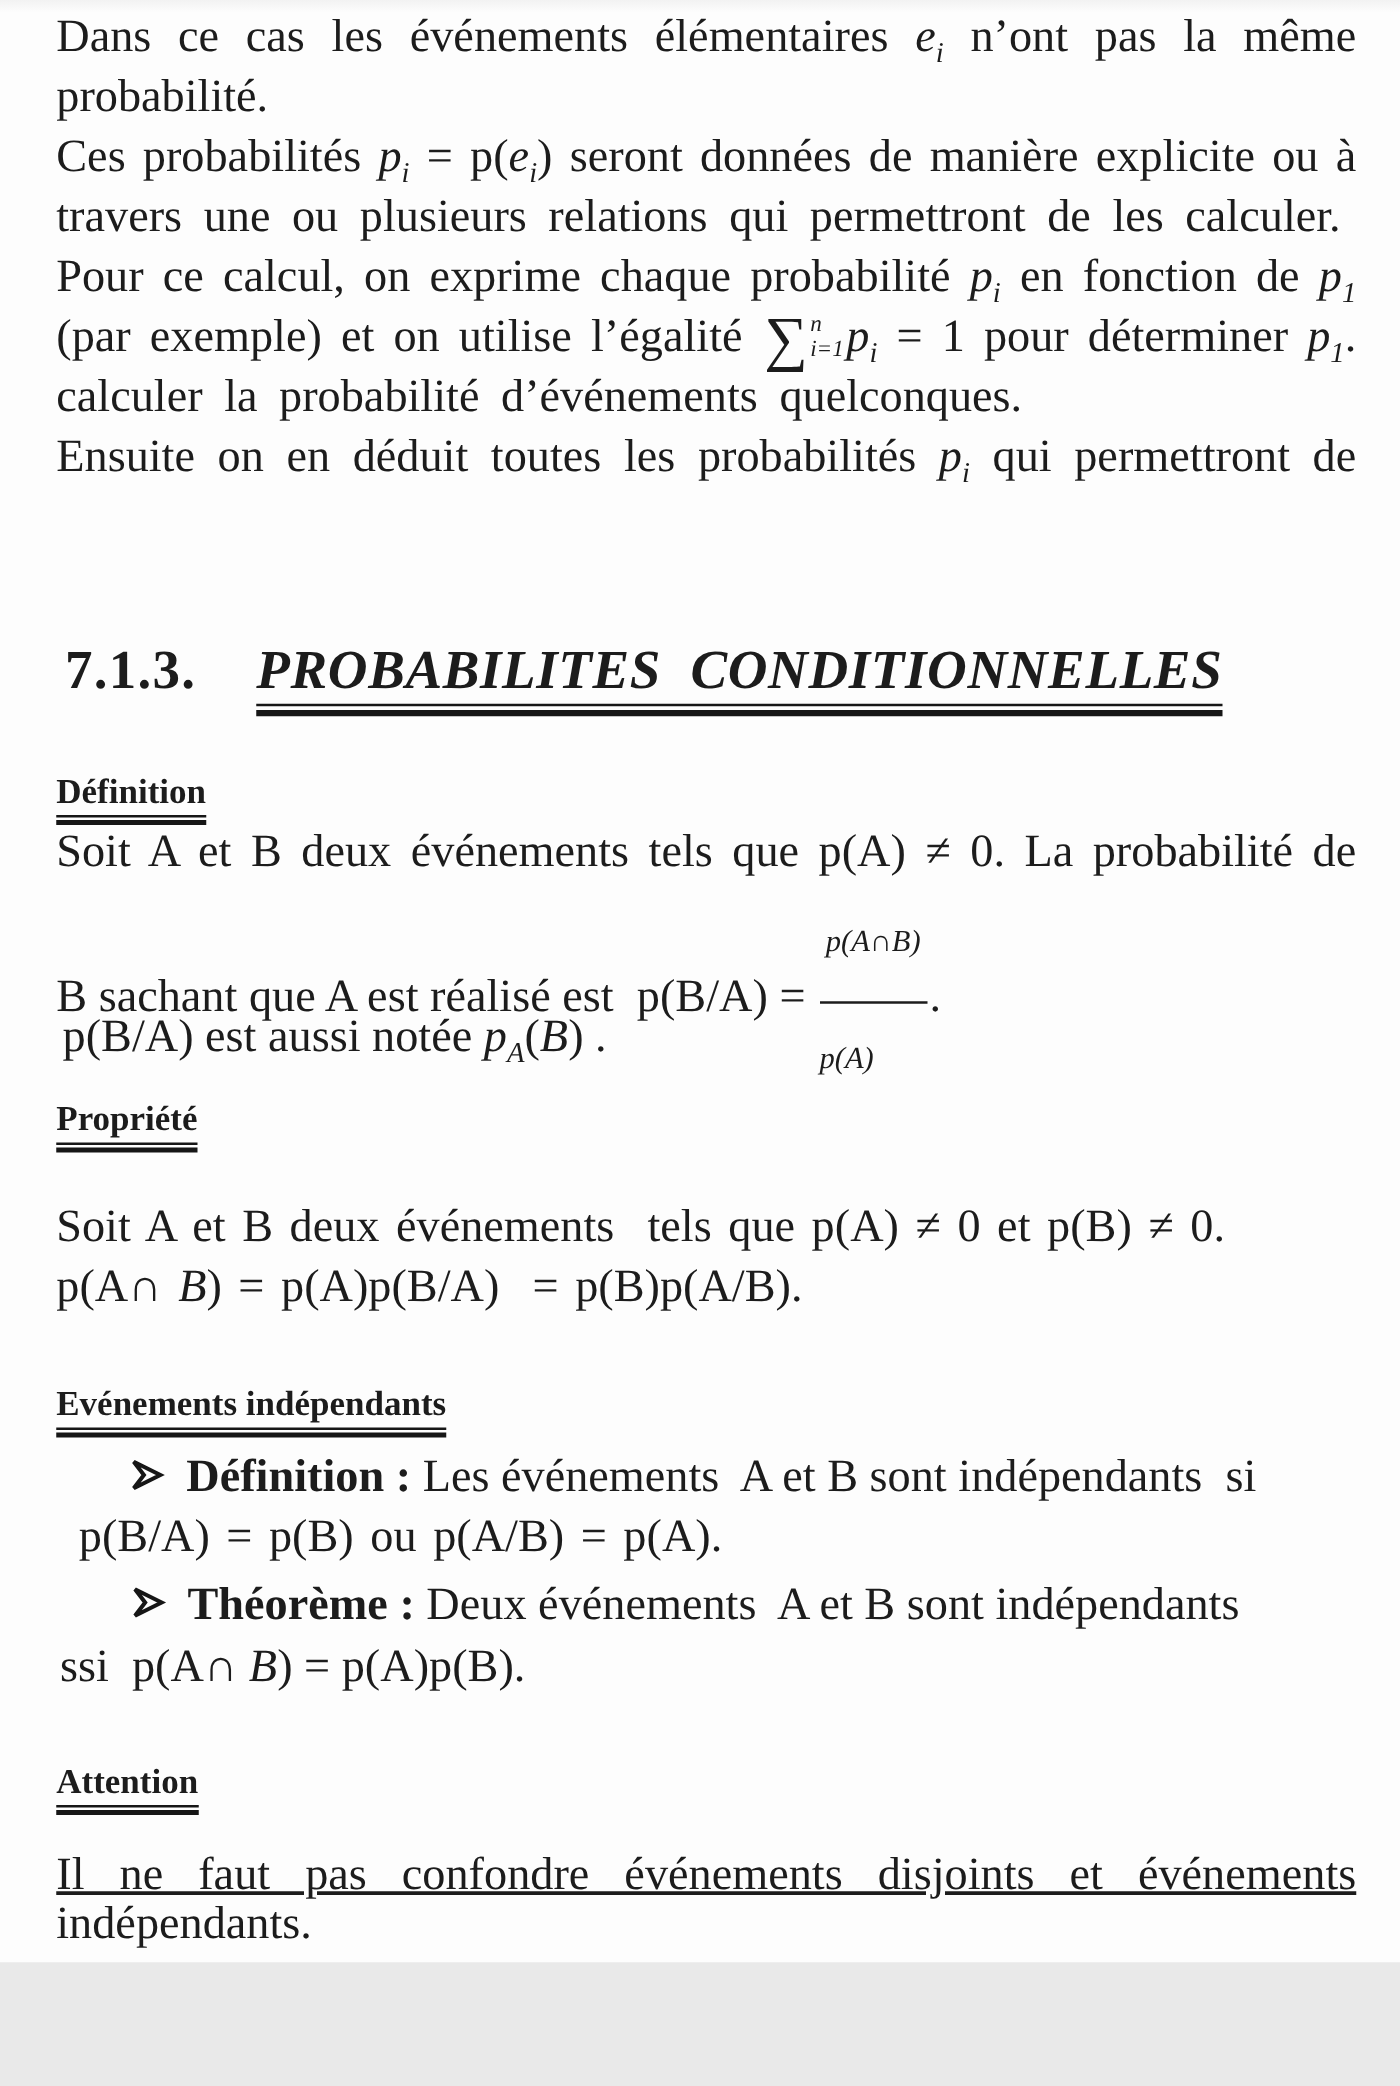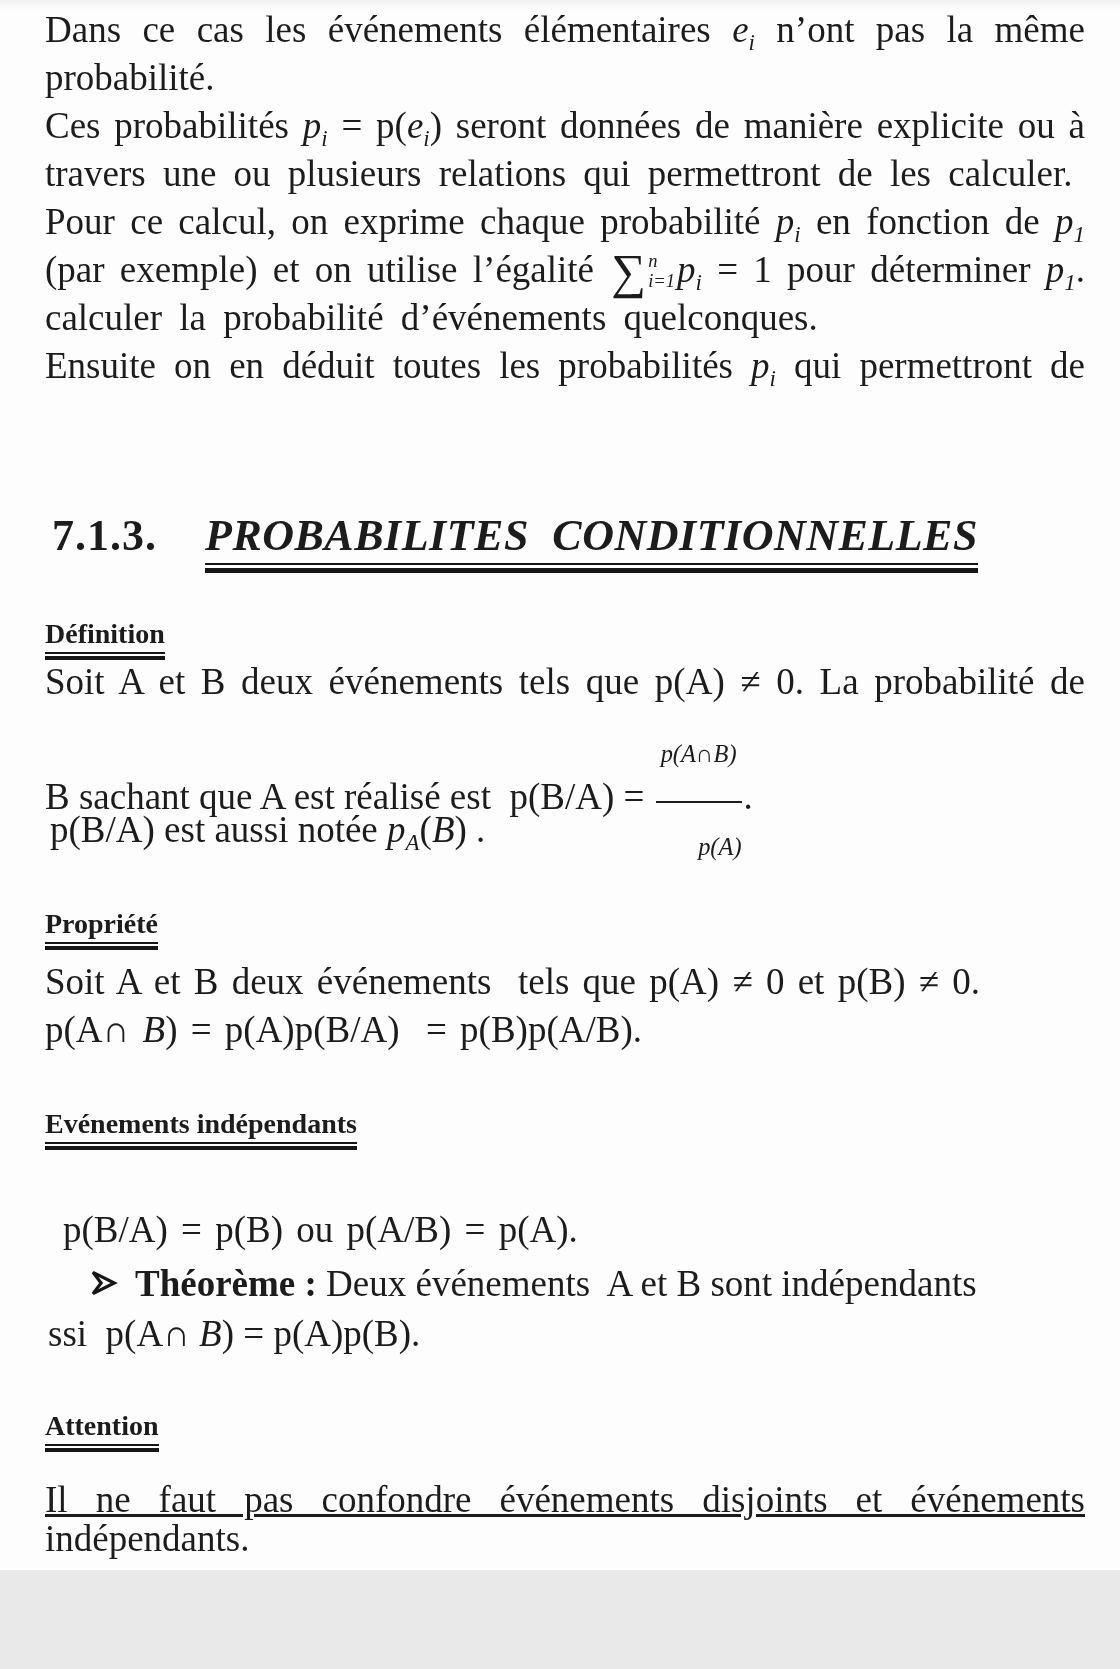--- a/index.html
+++ b/index.html
@@ -25,21 +25,21 @@
   .du2{display:inline-block;padding-bottom:3px;border-bottom:5px solid #161616;}
   .du1{display:inline-block;padding-bottom:2px;border-bottom:2px solid #161616;}
   .du2.small{padding-bottom:2px;border-bottom-width:4px;}
 
   .h1{font-size:44px;font-weight:700;}
   .h1 .num{margin-right:48px;letter-spacing:1px;}
   .h1 .title{word-spacing:12px;letter-spacing:0.5px;font-style:italic;}
   .subhead{font-size:28px;font-weight:700;}
 
   
-  .frac{display:inline-block;vertical-align:middle;text-align:right;
+  .frac{display:inline-block;vertical-align:middle;text-align:left;
         font-size:0.66em;font-style:italic;margin:0 2px;}
   .frac .num{display:block;border-bottom:2px solid #1c1c1c;padding:0 5px 3px;}
   .frac .den{display:block;padding-top:0;}
   .fracline{line-height:88px;height:88px;}
 
   
   .sum{display:inline-flex;align-items:center;vertical-align:-6px;margin:0 2px;}
   .sigma{font-size:1.32em;line-height:0.85;font-style:normal;}
   .limits{display:inline-flex;flex-direction:column;justify-content:center;
           font-size:0.5em;line-height:1.05;font-style:italic;margin-left:2px;}
@@ -88,33 +88,38 @@
     <span class="du2 small"><span class="du1">Définition</span></span>
   </div>
   <div class="abs line just" style="top:658px;left:45px;right:35px;"><span>Soit A et B deux événements tels que p(A) ≠ 0. La probabilité de</span></div>
   <div class="abs fracline" style="top:710px;left:45px;right:35px;">
     <span>B sachant que A est réalisé est&nbsp; p(B/A) = </span><span class="frac"><span class="num">p(A∩B)</span><span class="den">p(A)</span></span><span>.</span>
   </div>
   <div class="abs line" style="top:806px;left:50px;right:35px;">
     <span>p(B/A) est aussi notée </span><span class="mi"><span>p</span><sub>A</sub></span><span>(</span><span class="mi">B</span><span>) .</span>
   </div>
 
-  <div class="abs subhead" style="top:908px;left:45px;">
+  <div class="abs subhead" style="top:880px;left:45px;">
     <span class="du2 small"><span class="du1">Propriété</span></span>
   </div>
   <div class="abs line sp4" style="top:958px;left:45px;right:35px;"><span>Soit A et B deux événements&nbsp; tels que p(A) ≠ 0 et p(B) ≠ 0.</span></div>
   <div class="abs line sp4" style="top:1006px;left:45px;right:35px;">
     <span>p(A∩ </span><span class="mi">B</span><span>) = p(A)p(B/A)&nbsp; = p(B)p(A/B).</span>
   </div>
 
   <div class="abs subhead" style="top:1108px;left:45px;">
     <span class="du2 small"><span class="du1">Evénements indépendants</span></span>
   </div>
+  <div class="abs bullet-line" style="top:1158px;left:45px;right:35px;">
+    <span class="bullet-icon"><svg width="30" height="30" viewBox="0 0 24 24">
+          <path d="M4 3.5 L21 12 L4 20.5 L10.5 12 Z" fill="none" stroke="#161616" stroke-width="2.6" stroke-linejoin="miter"></path>
+        </svg></span><span class="bterm">Définition :</span><span> Les événements&nbsp; A et B sont indépendants&nbsp; si</span>
+  </div>
   <div class="abs line sp4" style="top:1206px;left:63px;right:35px;"><span>p(B/A) = p(B) ou p(A/B) = p(A).</span></div>
-  <div class="abs bullet-line" style="top:1260px;left:31px;right:35px;">
+  <div class="abs bullet-line" style="top:1260px;left:46px;right:35px;">
     <span class="bullet-icon"><svg width="30" height="30" viewBox="0 0 24 24">
           <path d="M4 3.5 L21 12 L4 20.5 L10.5 12 Z" fill="none" stroke="#161616" stroke-width="2.6" stroke-linejoin="miter"></path>
         </svg></span><span class="bterm">Théorème :</span><span> Deux événements&nbsp; A et B sont indépendants</span>
   </div>
   <div class="abs line" style="top:1310px;left:48px;right:35px;">
     <span>ssi&nbsp; p(A∩ </span><span class="mi">B</span><span>) = p(A)p(B).</span>
   </div>
 
   <div class="abs subhead" style="top:1410px;left:45px;">
     <span class="du2 small"><span class="du1">Attention</span></span>

